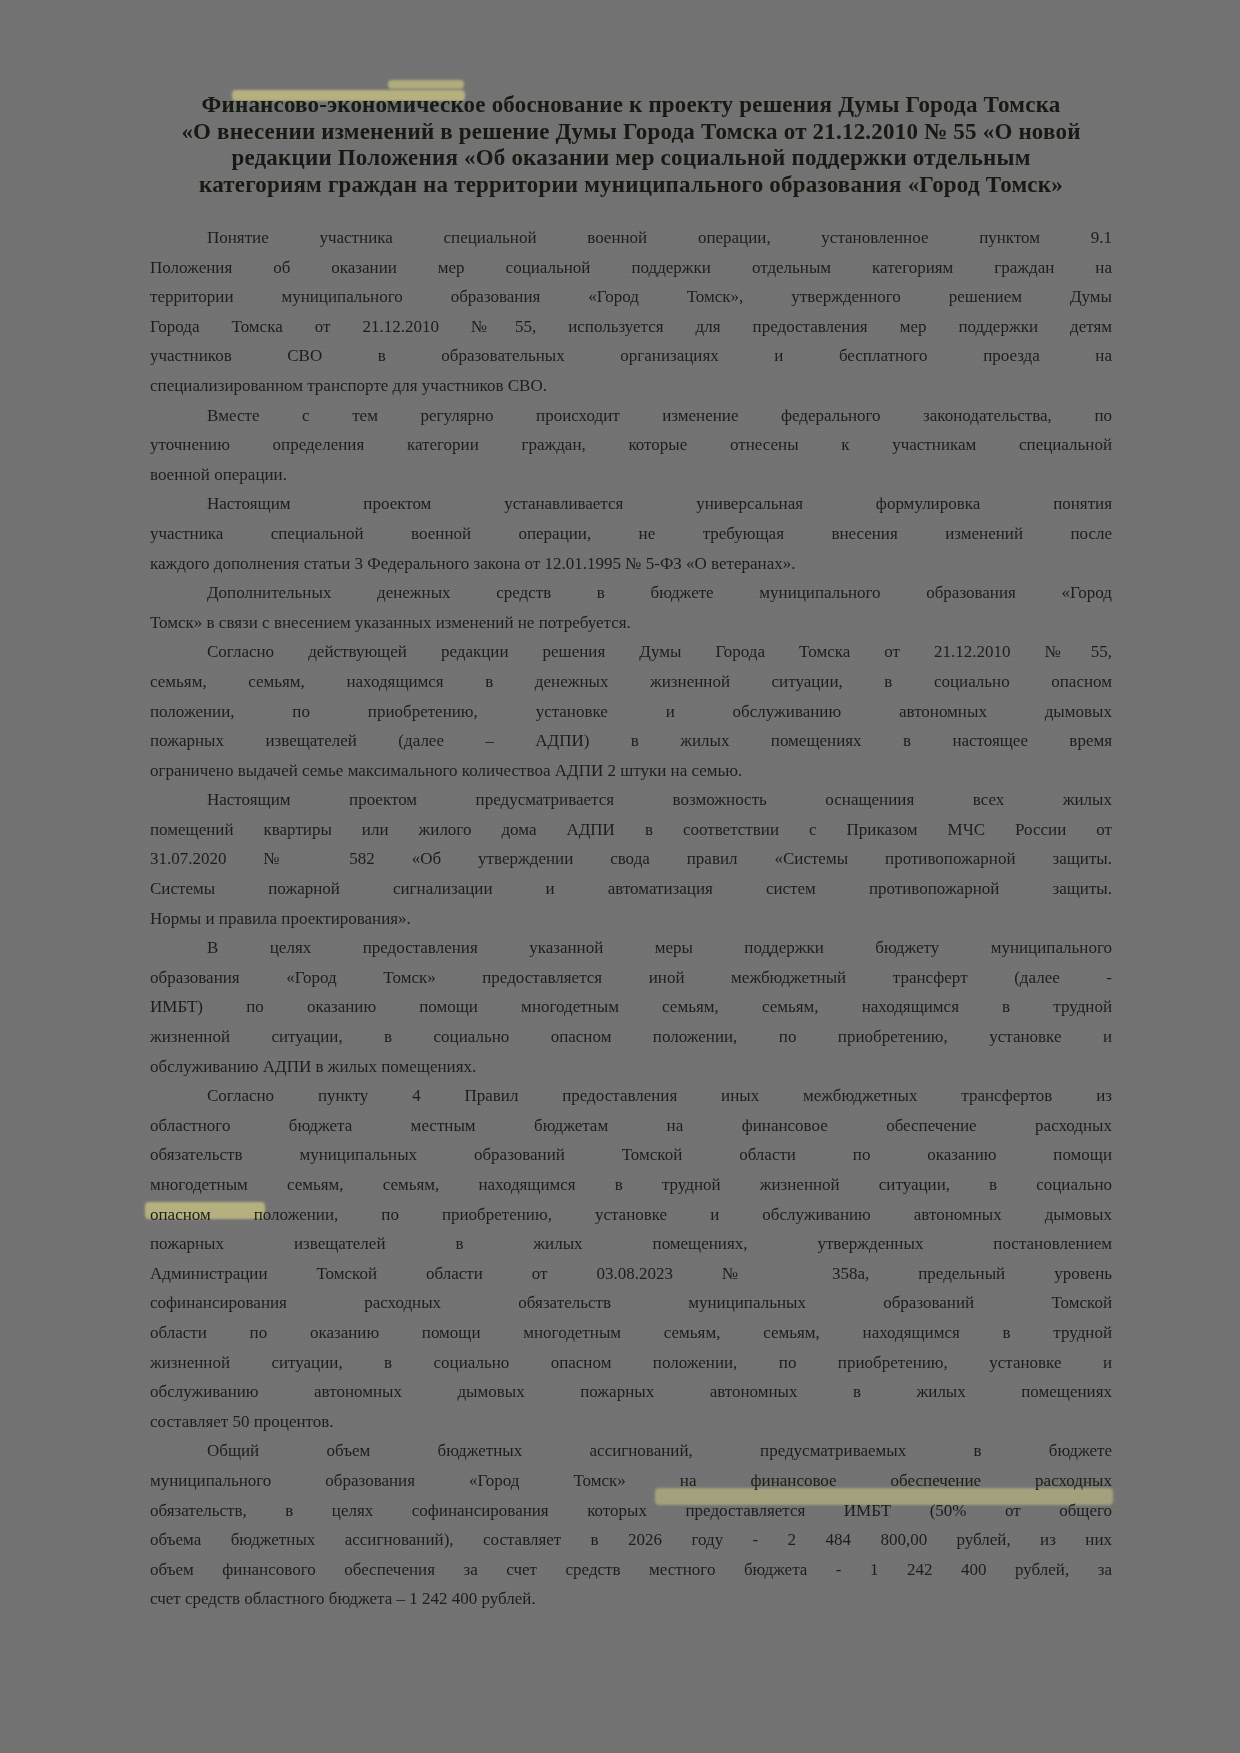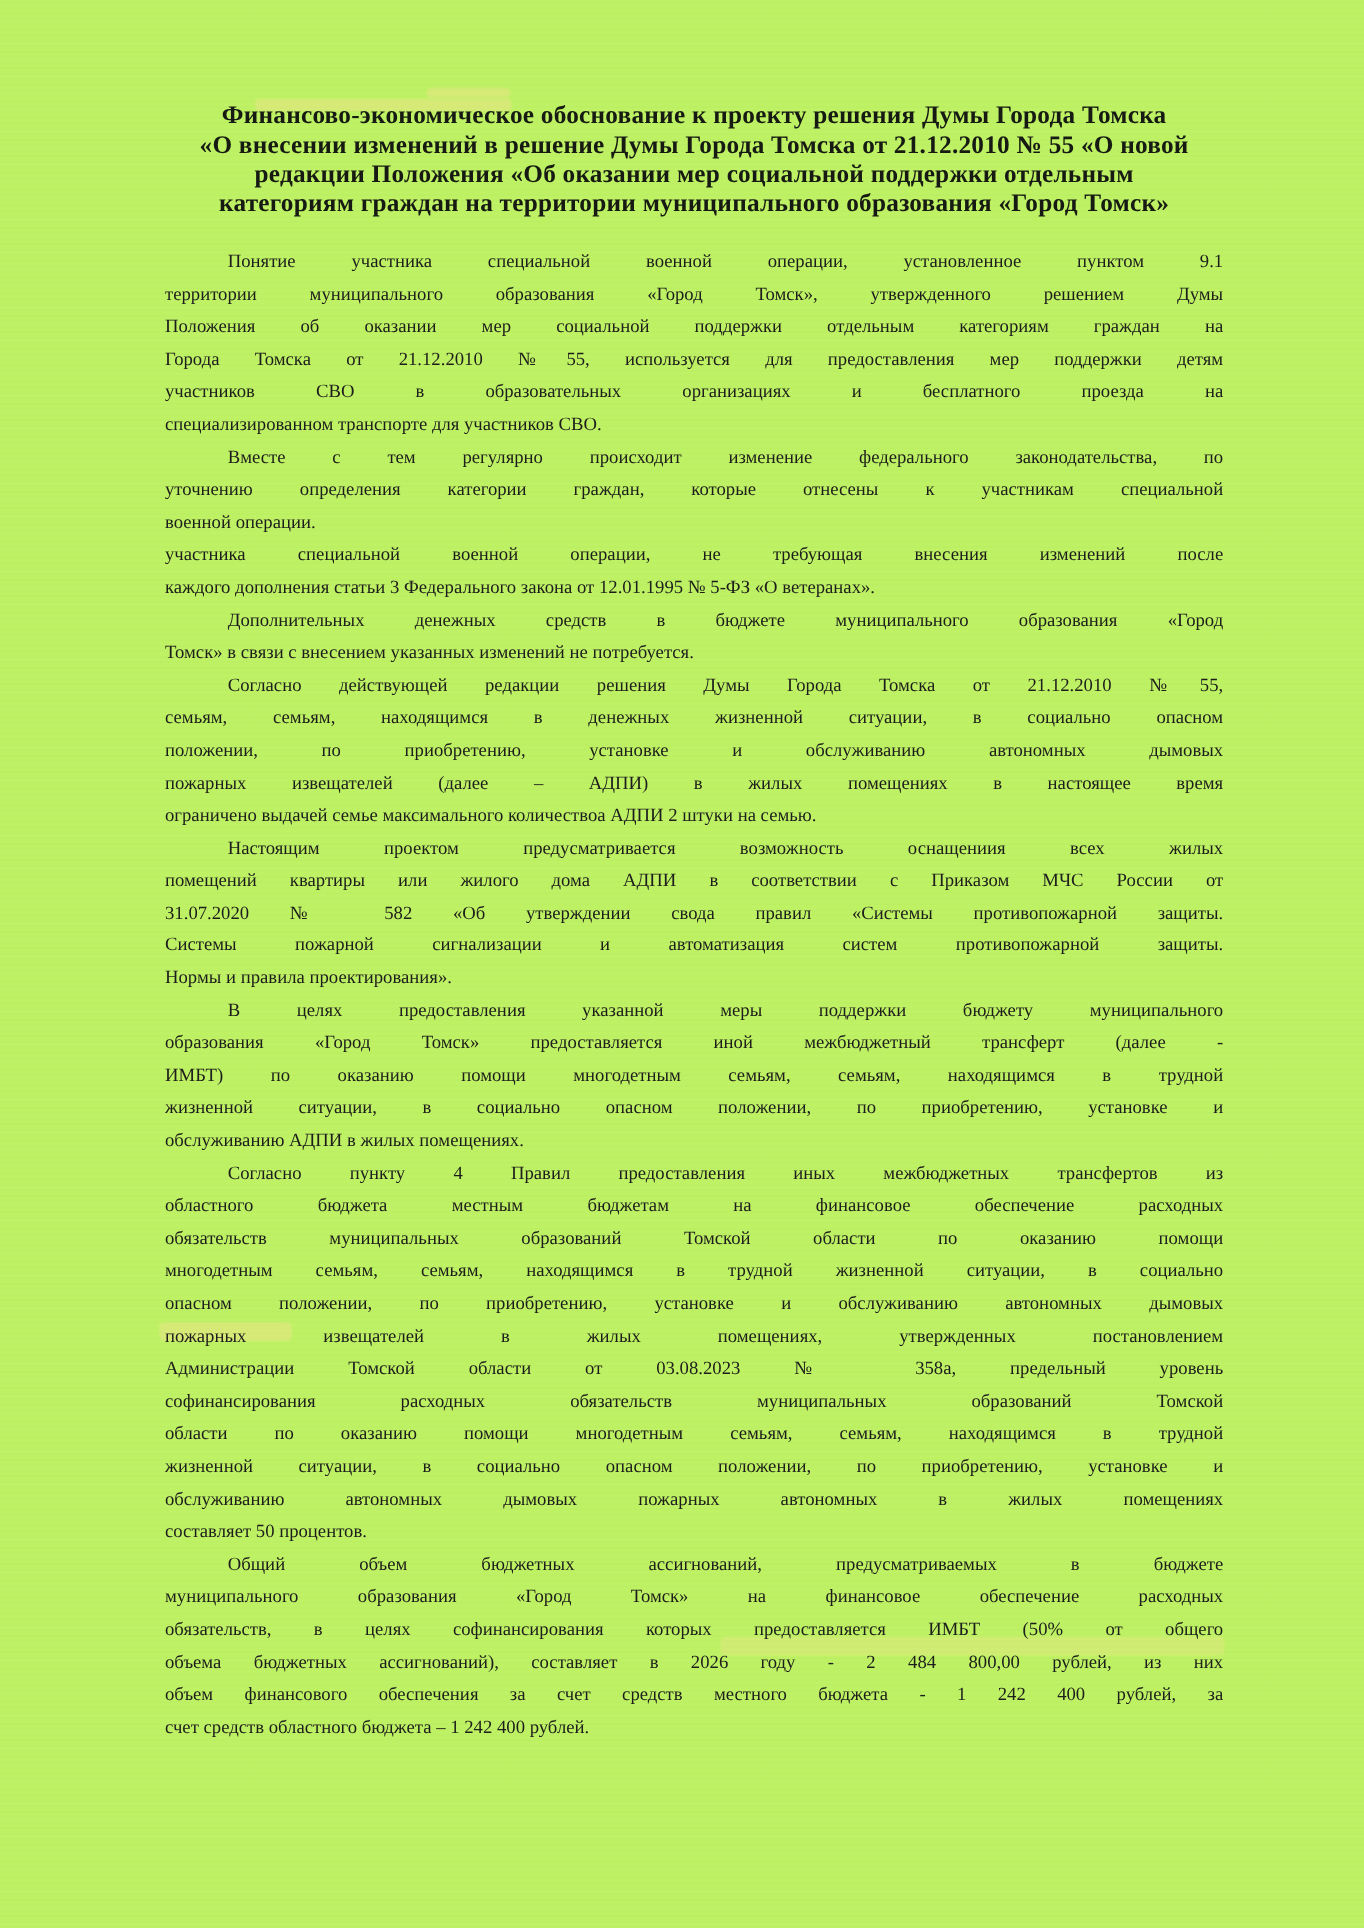--- a/index.html
+++ b/index.html
@@ -62,47 +62,48 @@
     text-align: justify;
     text-align-last: justify;
   }
   .line.first {
     text-indent: 57px;
   }
 </style>
 </head>
 <body>
 
-<div class="page" style="background: #bef264;">
+<div class="page" style="background: #737373;">
   <div class="artifact a1" style="background: rgb(236, 229, 137);"></div>
   <div class="artifact a2" style="background: rgb(236, 229, 137);"></div>
   <div class="artifact a3" style="background: rgb(236, 229, 137);"></div>
   <div class="artifact a4" style="background: rgb(236, 229, 137);"></div>
 
   <div class="doc-title" style="color: rgb(22, 26, 18);">
       <div class="title-line">Финансово-экономическое обоснование к проекту решения Думы Города Томска</div>
       <div class="title-line">«О внесении изменений в решение Думы Города Томска от 21.12.2010 № 55 «О новой</div>
       <div class="title-line">редакции Положения «Об оказании мер социальной поддержки отдельным</div>
       <div class="title-line">категориям граждан на территории муниципального образования «Город Томск»</div>
     </div>
   <div class="doc-body" style="color: rgb(29, 29, 27);">
       <div class="paragraph">
         <div class="line first jl">Понятие участника специальной военной операции, установленное пунктом 9.1</div>
+        <div class="line jl">Положения об оказании мер социальной поддержки отдельным категориям граждан на</div>
         <div class="line jl">территории муниципального образования «Город Томск», утвержденного решением Думы</div>
-        <div class="line jl">Положения об оказании мер социальной поддержки отдельным категориям граждан на</div>
         <div class="line jl">Города Томска от 21.12.2010 №55, используется для предоставления мер поддержки детям</div>
         <div class="line jl">участников СВО в образовательных организациях и бесплатного проезда на</div>
         <div class="line">специализированном транспорте для участников СВО.</div>
       </div>
       <div class="paragraph">
         <div class="line first jl">Вместе с тем регулярно происходит изменение федерального законодательства, по</div>
         <div class="line jl">уточнению определения категории граждан, которые отнесены к участникам специальной</div>
         <div class="line">военной операции.</div>
       </div>
       <div class="paragraph">
+        <div class="line first jl">Настоящим проектом устанавливается универсальная формулировка понятия</div>
         <div class="line jl">участника специальной военной операции, не требующая внесения изменений после</div>
         <div class="line">каждого дополнения статьи 3 Федерального закона от 12.01.1995 № 5-ФЗ «О ветеранах».</div>
       </div>
       <div class="paragraph">
         <div class="line first jl">Дополнительных денежных средств в бюджете муниципального образования «Город</div>
         <div class="line">Томск» в связи с внесением указанных изменений не потребуется.</div>
       </div>
       <div class="paragraph">
         <div class="line first jl">Согласно действующей редакции решения Думы Города Томска от 21.12.2010 №55,</div>
         <div class="line jl">семьям, семьям, находящимся в денежных жизненной ситуации, в социально опасном</div>

